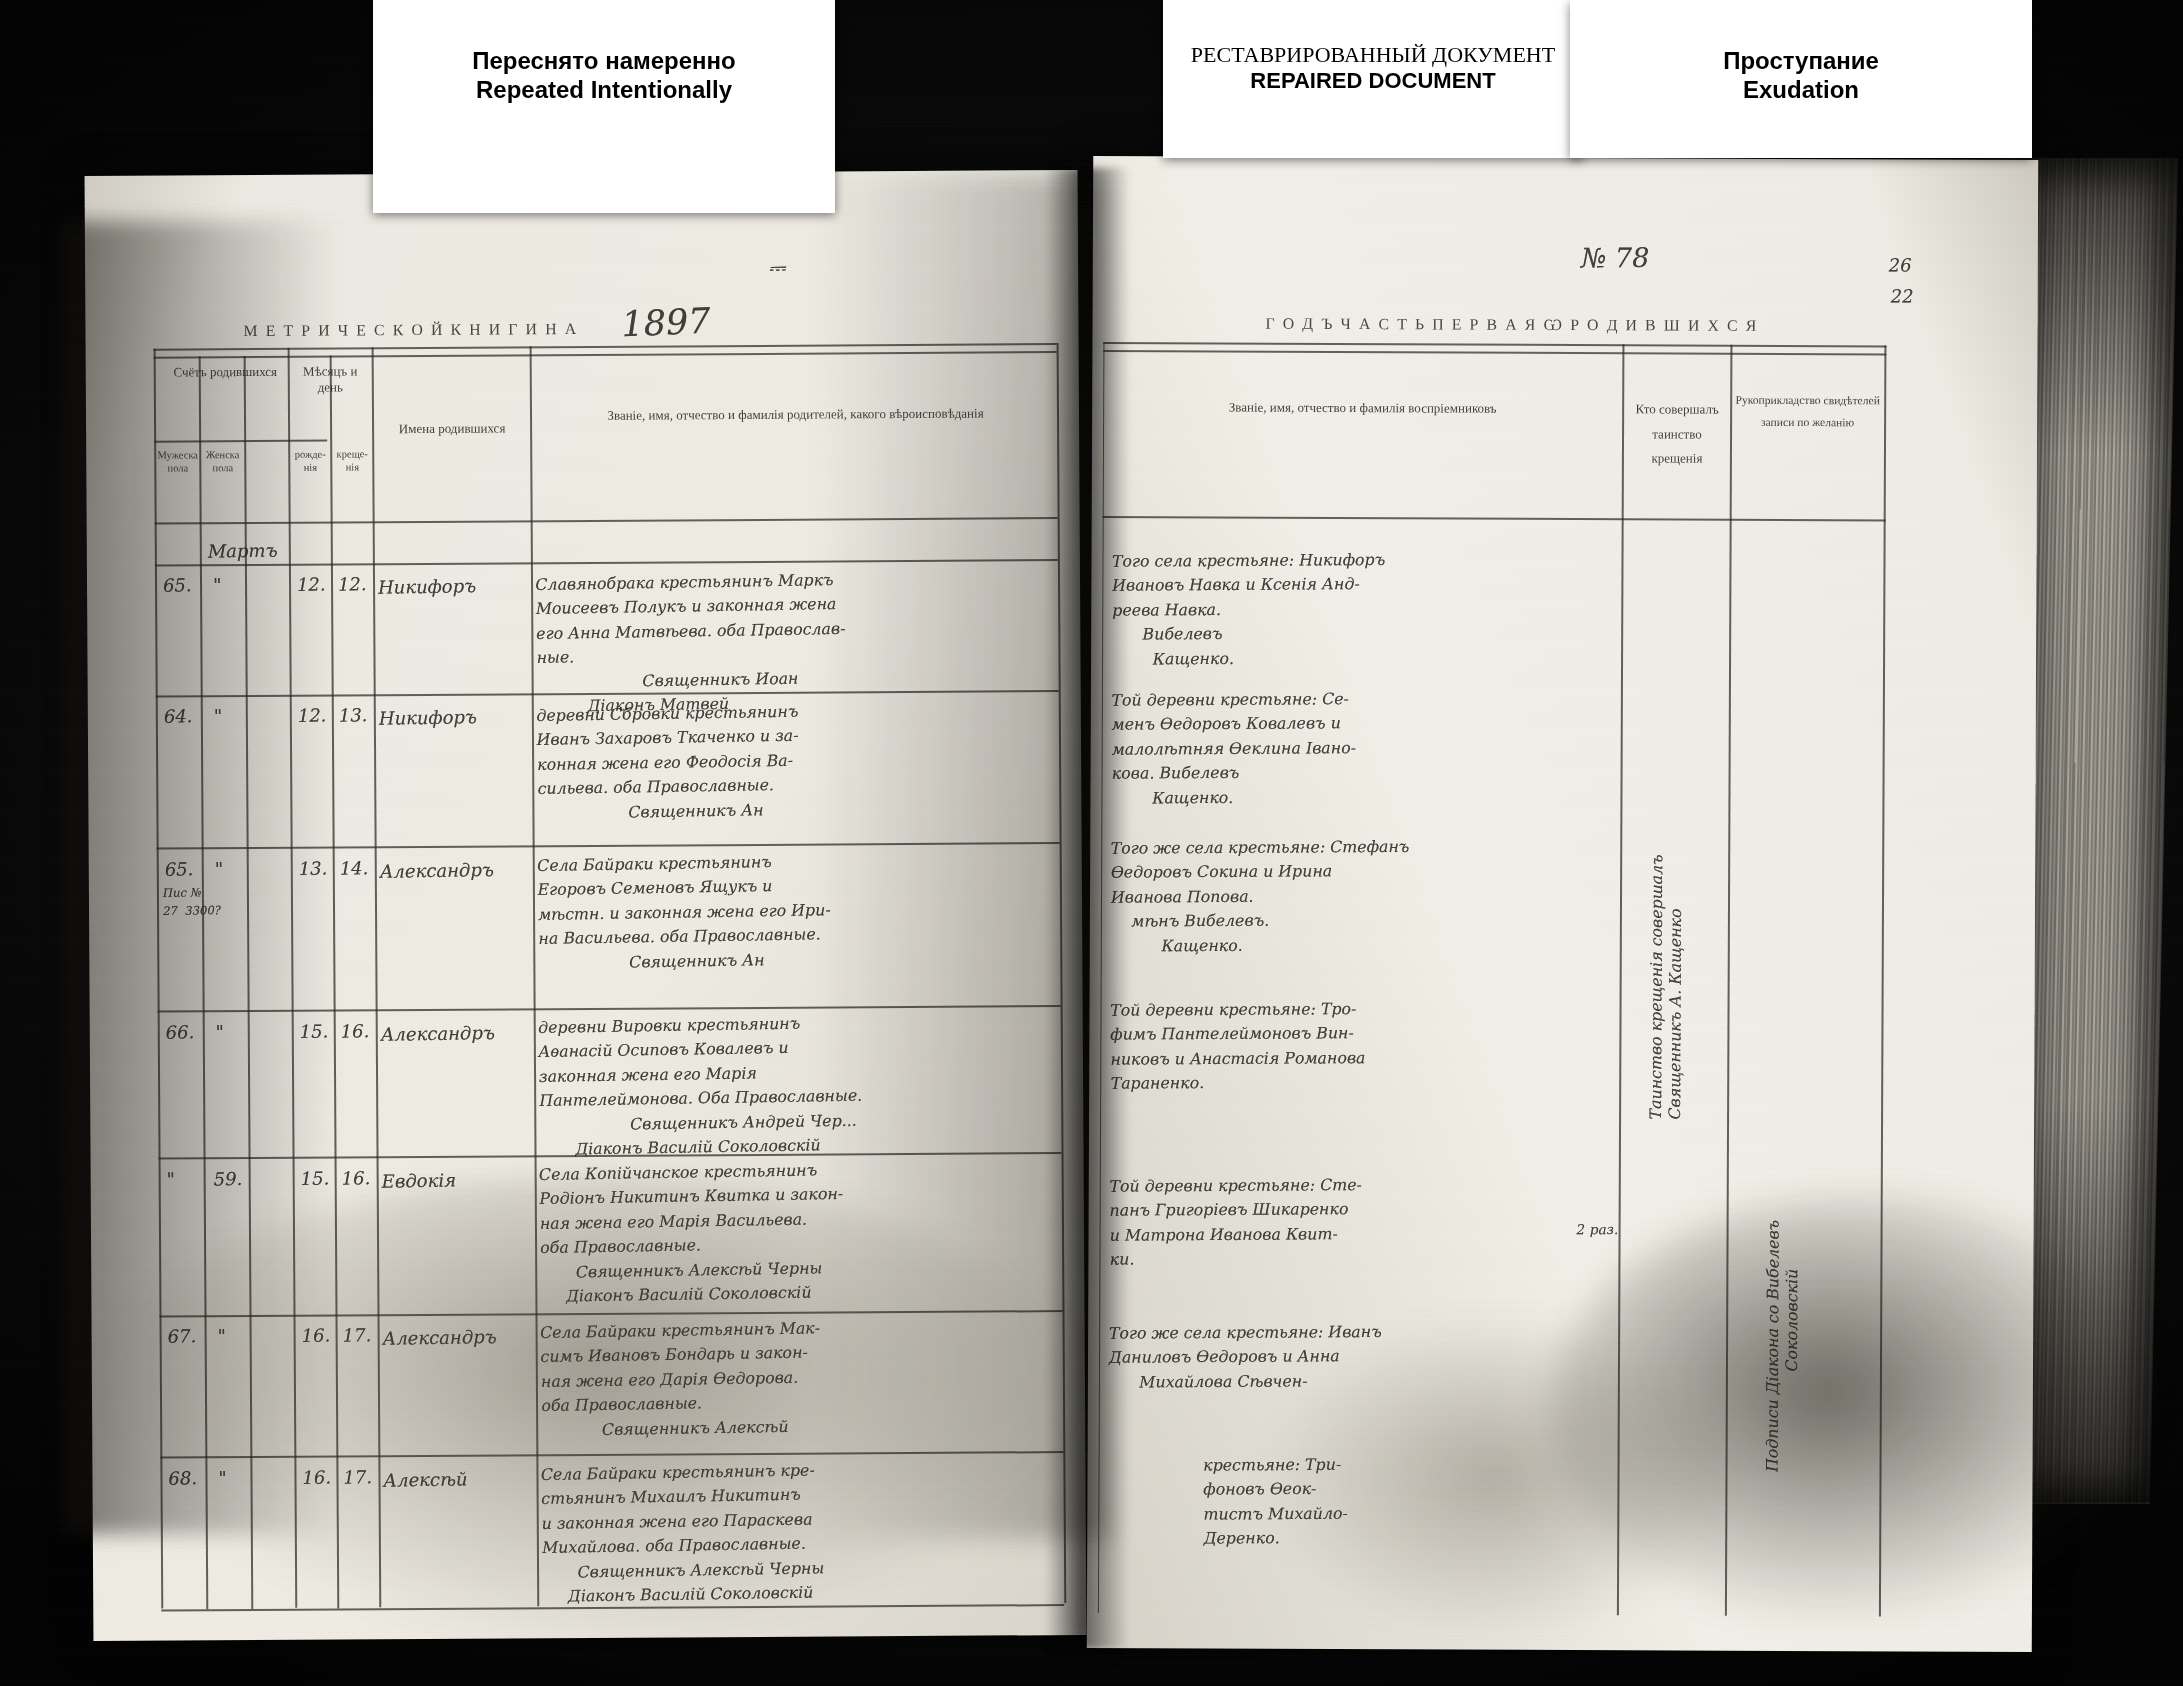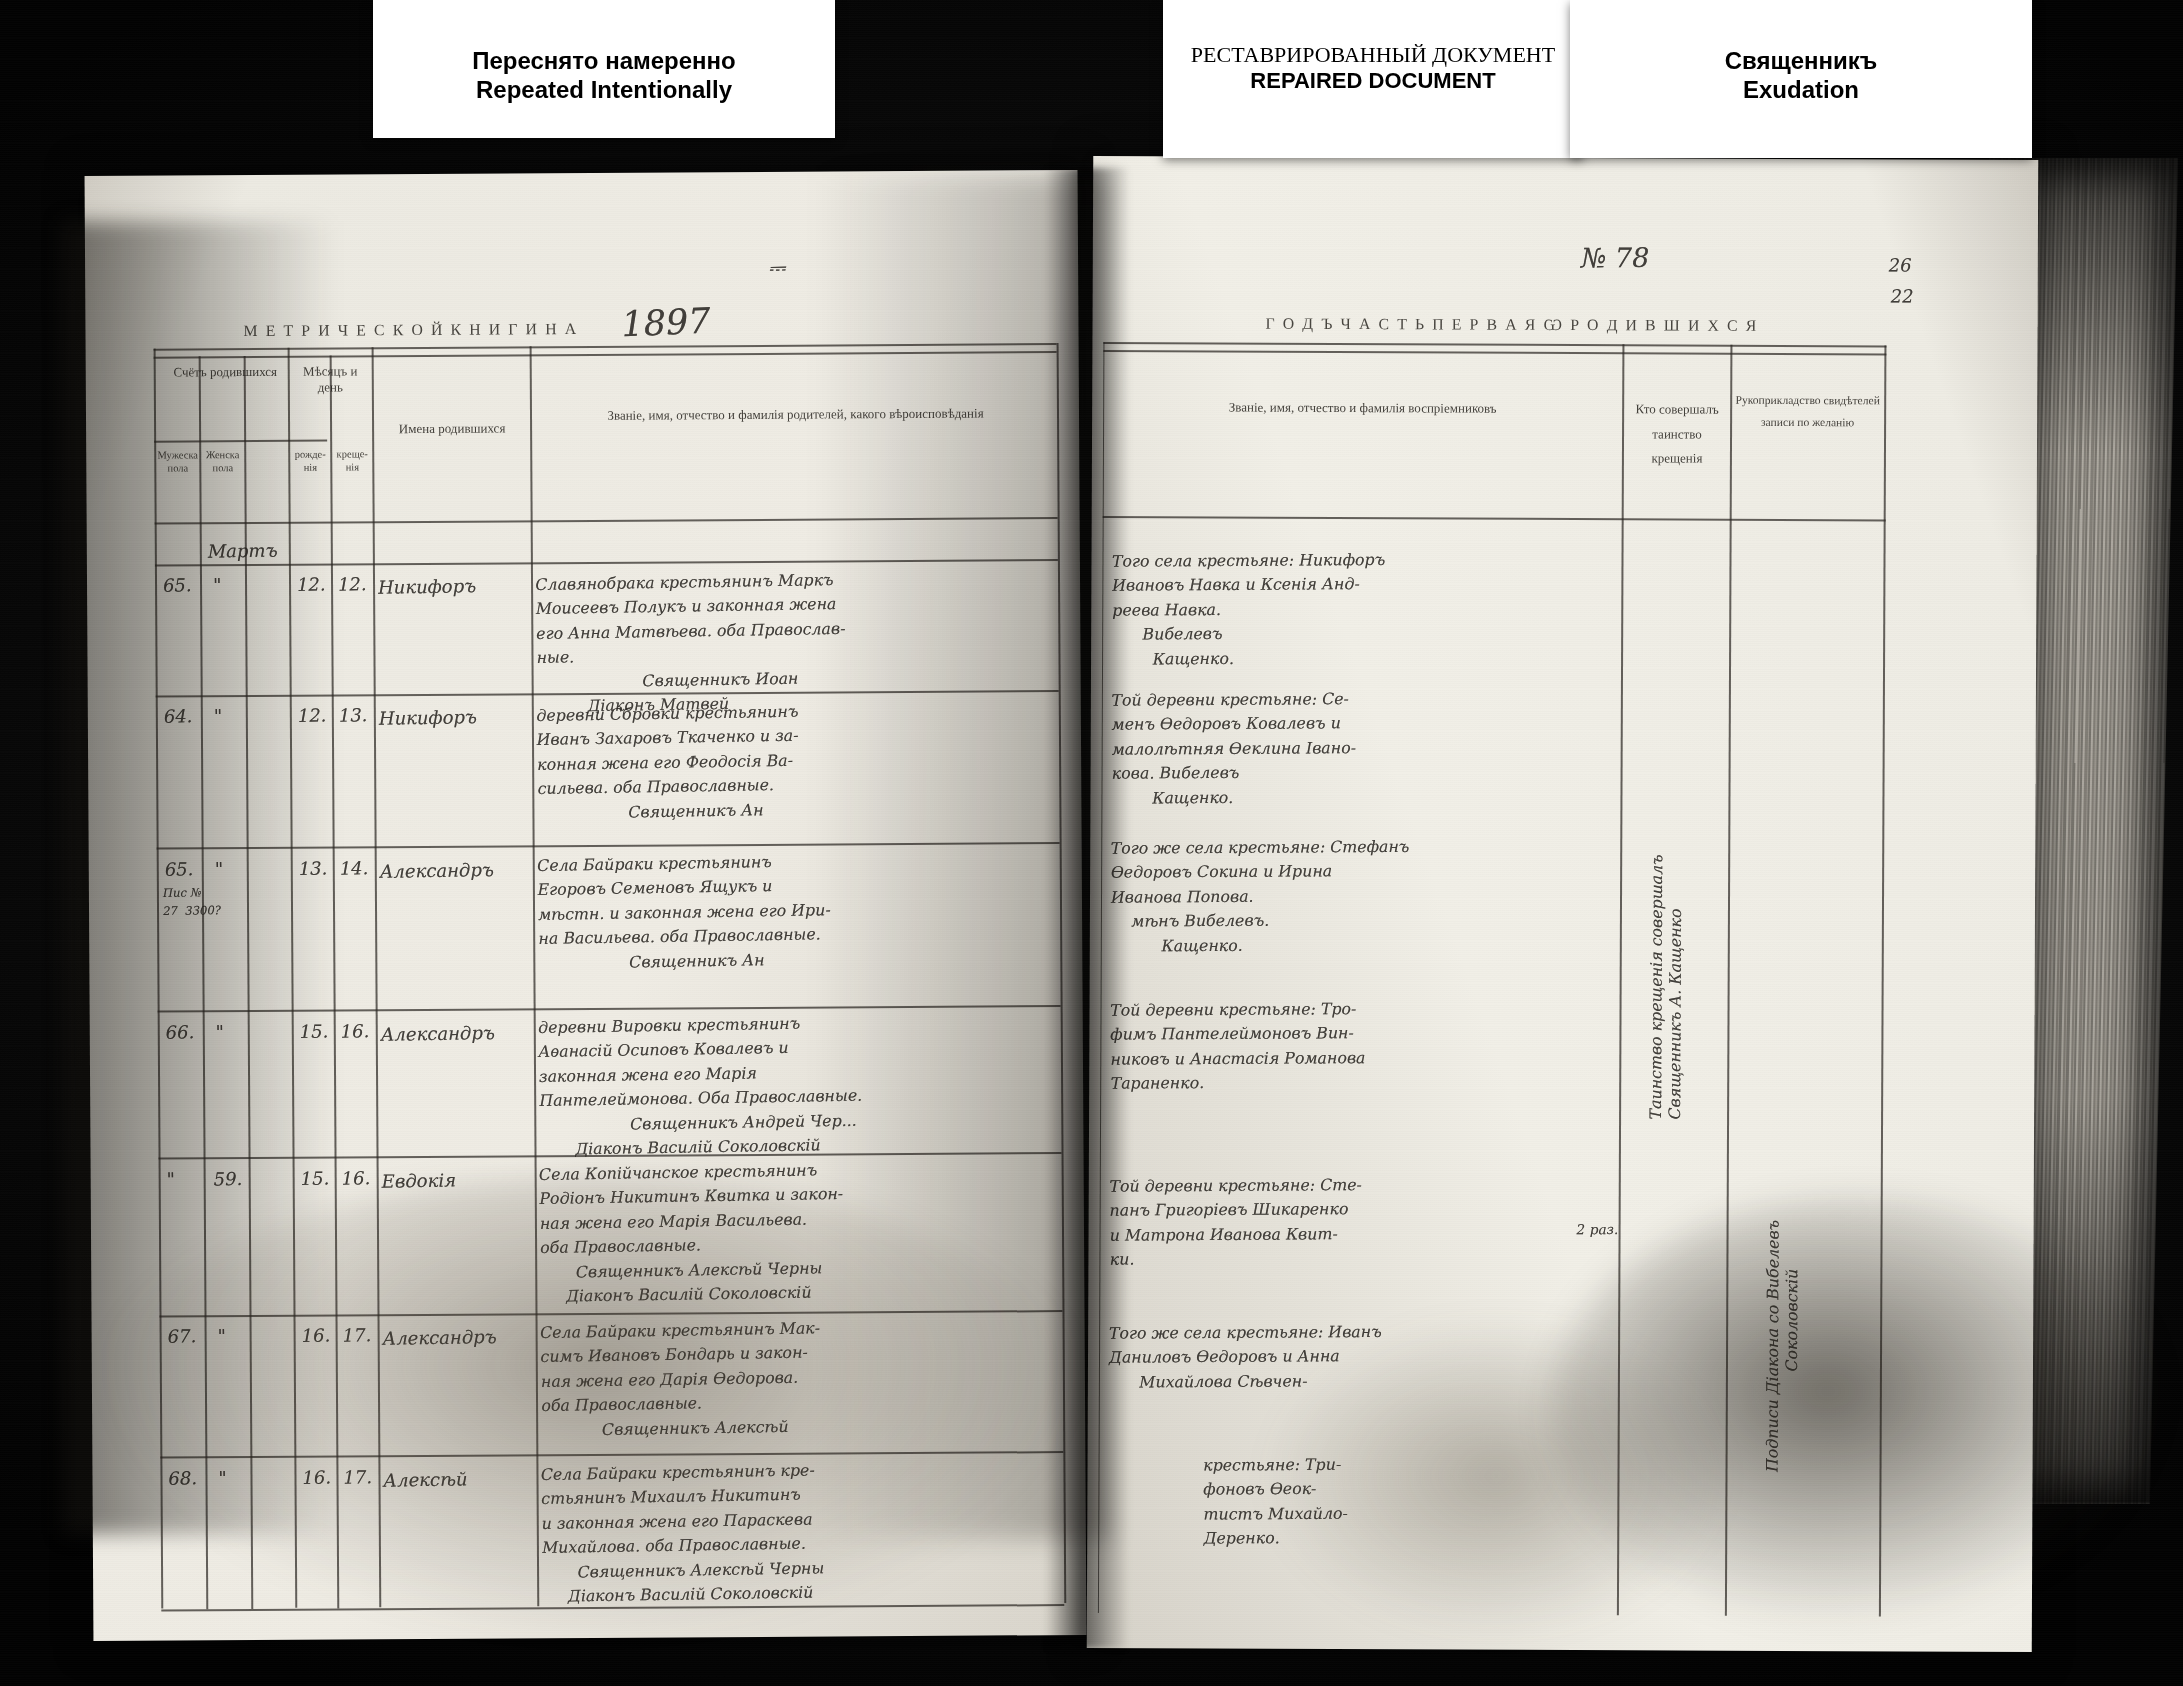--- a/index.html
+++ b/index.html
@@ -207,21 +207,21 @@
     font-family: "Liberation Serif", serif;
     font-weight: normal;
     font-size: 22px;
   }
   .note.serif .en {
     font-family: "Liberation Sans", sans-serif;
     font-weight: bold;
     font-size: 22px;
   }
 
-  .note-repeat   { left: 373px;  top: 0px;    width: 462px;  height: 138px; padding-top: 47px; }
+  .note-repeat   { left: 373px;  top: 0px;    width: 462px;  height: 213px; padding-top: 47px; }
   .note-repaired { left: 1163px; top: 0px;    width: 420px;  height: 158px; padding-top: 42px; }
   .note-exudation{ left: 1570px; top: 0px;    width: 462px;  height: 158px; padding-top: 47px; }
 
   
   .grain {
     position: absolute;
     inset: 0;
     background-image:
       repeating-linear-gradient(0deg, rgba(255,255,255,0.012) 0 1.1px, rgba(0,0,0,0.012) 1.1px 2.1px);
     pointer-events: none;
@@ -440,16 +440,16 @@
   <div class="ru">Переснято намеренно</div>
   <div class="en">Repeated Intentionally</div>
 </div>
 
 <div class="note note-repaired serif">
   <div class="ru">РЕСТАВРИРОВАННЫЙ ДОКУМЕНТ</div>
   <div class="en">REPAIRED DOCUMENT</div>
 </div>
 
 <div class="note note-exudation">
-  <div class="ru">Священникъ</div>
+  <div class="ru">Проступание</div>
   <div class="en">Exudation</div>
 </div>
 
 
 </body></html>

